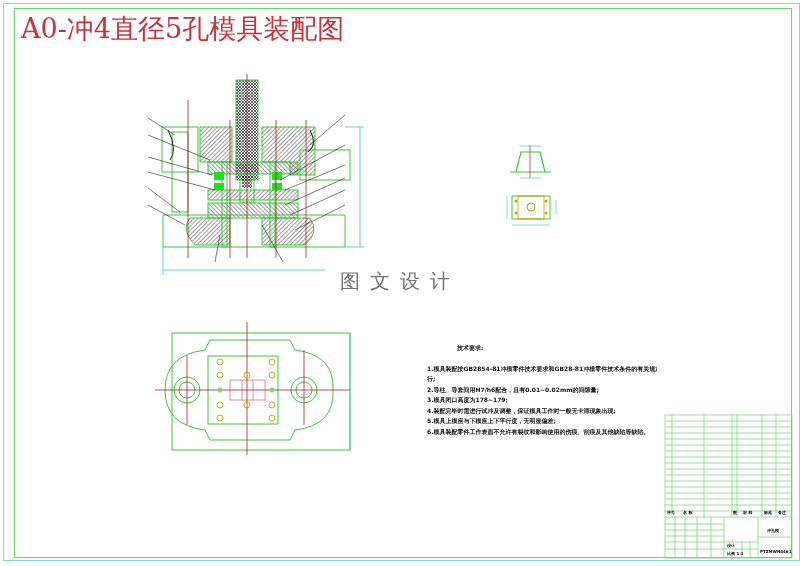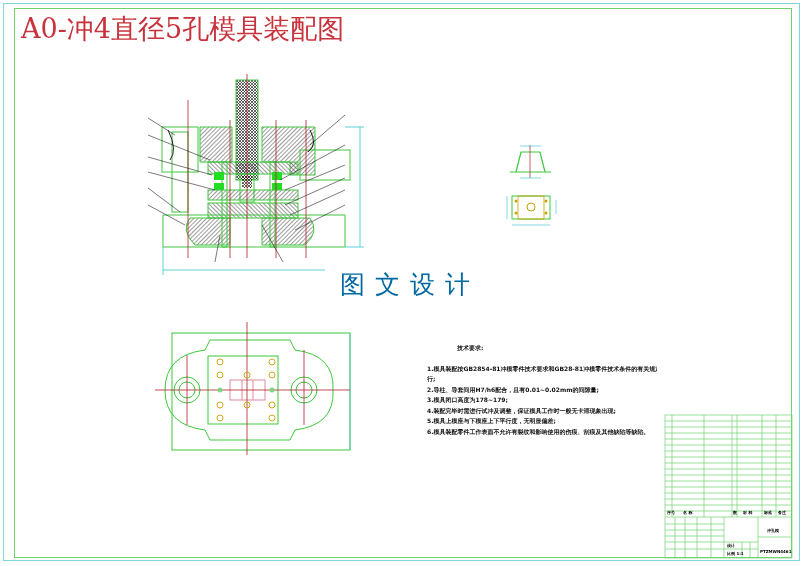--- a/index.html
+++ b/index.html
@@ -1,21 +1,21 @@
 <!DOCTYPE html>
 <html><head>
 <meta charset="utf-8">
 <style>
   html, body { margin:0; padding:0; background:#ffffff; }
   body { width:805px; height:566px; position:relative; overflow:hidden; font-family:"DejaVu Sans", sans-serif; }
   .sheet { position:absolute; left:0; top:0; width:805px; height:566px; }
   .outer-border { position:absolute; left:3px; top:3px; width:797px; height:558px; border:1px solid #7fd6dc; box-sizing:border-box; }
   .inner-frame { position:absolute; left:14px; top:8px; width:778px; height:550px; border:1px solid #6fd36f; box-sizing:border-box; }
   .title { position:absolute; left:21px; top:15px; color:#c8323c; font-family:"DejaVu Serif", serif; font-size:27px; letter-spacing:0px; line-height:1; }
-  .watermark { position:absolute; left:336px; top:266px; font-family:"DejaVu Serif", serif; font-size:25px; color:#0369a1; letter-spacing:10px; background:#fff; padding:2px 4px; }
+  .watermark { position:absolute; left:336px; top:266px; font-family:"DejaVu Serif", serif; font-size:20px; color:#737373; letter-spacing:10px; background:#fff; padding:2px 4px; }
   svg.drawing { position:absolute; left:0; top:0; }
   .tech { position:absolute; left:427px; top:343px; width:230px; font-size:6px; color:#111; font-weight:bold; line-height:10.5px; }
   .tech .head { text-align:left; margin-left:30px; margin-bottom:10px; }
   .tech div { white-space:nowrap; overflow:hidden; }
   .tb-text { font-size:4px; fill:#000; font-weight:bold; }
 </style>
 </head>
 <body>
 
 <div class="sheet">

